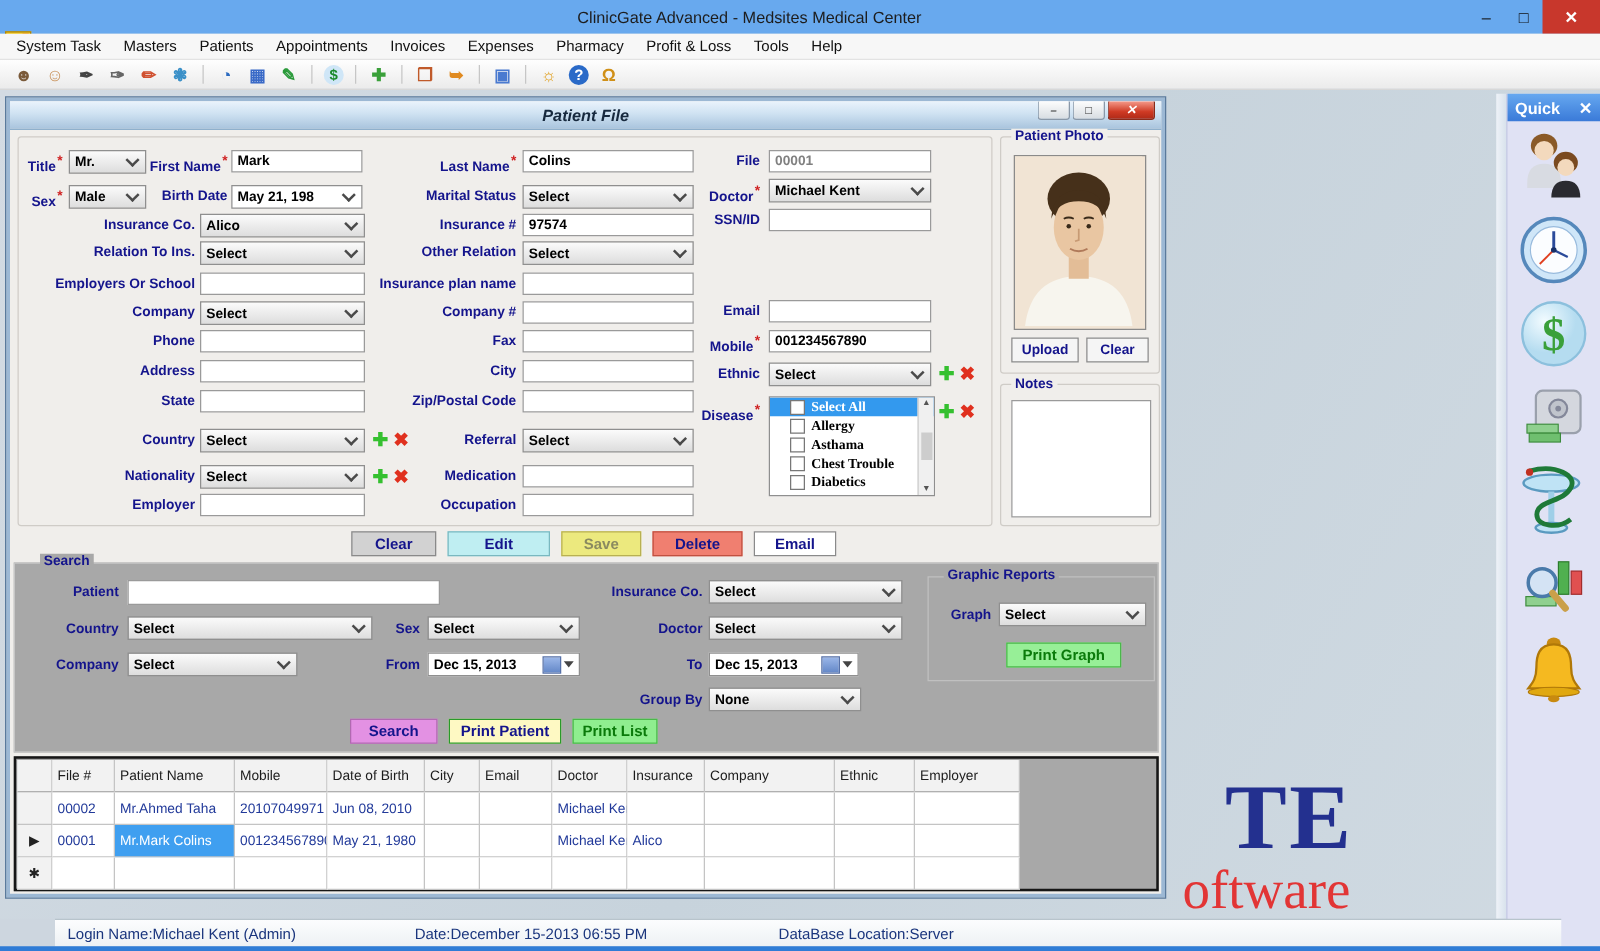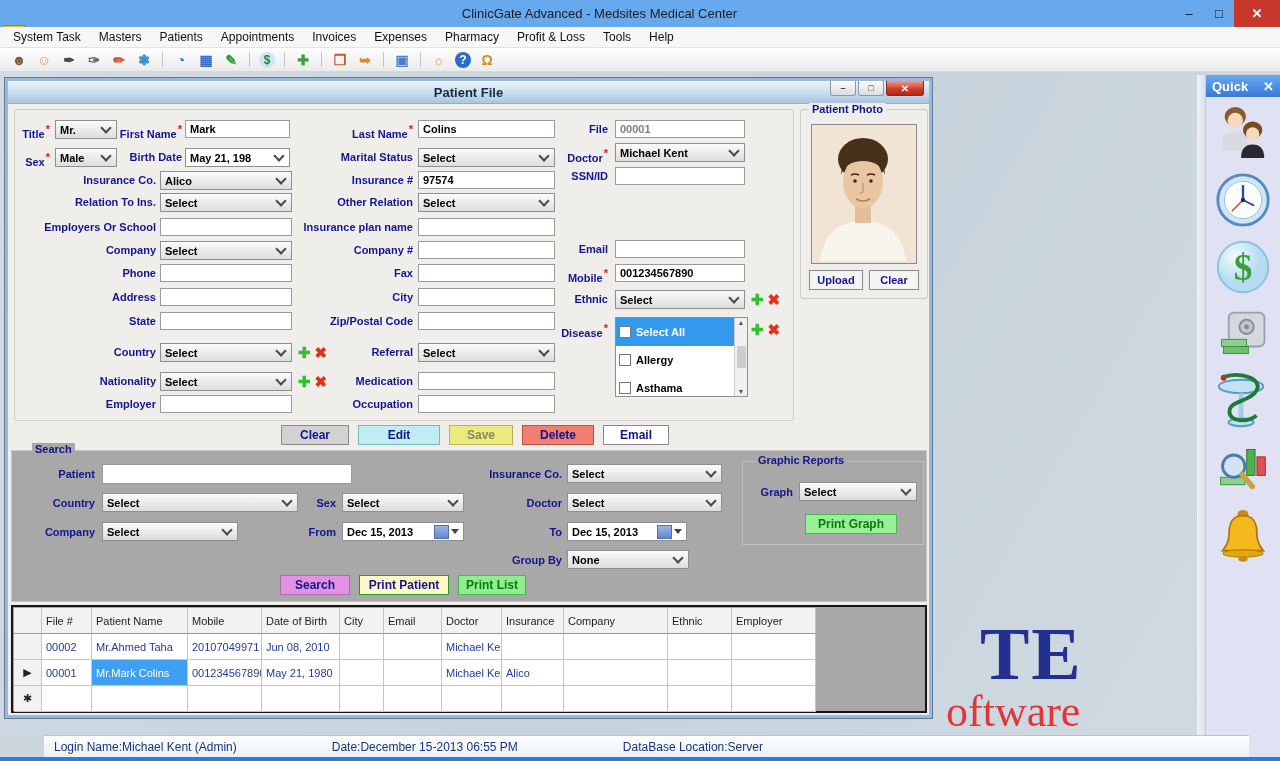--- a/index.html
+++ b/index.html
@@ -29,21 +29,21 @@
     background:linear-gradient(120deg,#d3dbe3,#c7d3dc 55%,#d0dae2);}
   .bg-te{position:absolute;left:980px;top:540px;font-family:"Liberation Serif",serif;font-weight:bold;
     font-size:74px;color:#23308f;letter-spacing:2px;}
   .bg-sw{position:absolute;left:946px;top:614px;font-family:"Liberation Serif",serif;font-size:44px;color:#e23535;}
   .mdi-strip{position:absolute;left:1197px;top:3px;width:8px;height:660px;background:linear-gradient(90deg,#eef2f8,#d8e2ec);}
   
   .dialog{position:absolute;left:5px;top:78px;width:927px;height:640px;background:#f0eeeb;
     border:3px solid #9cb8d4;outline:1px solid #5a7a9c;box-sizing:border-box;}
   .dlg-title{position:absolute;left:0;top:0;right:0;height:22px;
     background:linear-gradient(#eaf3fc,#cfe2f2 45%,#a9c4dd);border-bottom:1px solid #8fb0cc;
-    display:flex;align-items:center;justify-content:center;font-weight:bold;font-size:13px;color:#17293e;}
+    display:flex;align-items:center;justify-content:center;font-weight:bold;font-size:13px;color:#17293e;font-style:italic;}
   .dlg-controls{position:absolute;right:5px;top:0;display:flex;gap:2px;}
   .dlg-controls .db{width:26px;height:15px;background:linear-gradient(#fdfdfd,#d8dde2);border:1px solid #8a98a8;border-top:none;
     border-radius:0 0 3px 3px;display:flex;align-items:center;justify-content:center;font-size:9px;color:#333;box-sizing:border-box;}
   .dlg-controls .dx{width:38px;background:linear-gradient(#f59a8a,#cf3a24 60%,#b02a18);color:#fff;font-weight:bold;font-size:10px;border-color:#8a2a1a;}
   
   .lbl{position:absolute;font-size:11px;font-weight:bold;color:#14148c;text-align:right;white-space:nowrap;}
   .req::after{content:"*";color:#cf2020;font-size:11px;vertical-align:super;margin-left:1px;}
   .inp{position:absolute;height:18px;background:#fff;border:1px solid #9a9a9a;box-sizing:border-box;
     font-size:11px;font-weight:bold;color:#000;padding:2px 4px;overflow:hidden;white-space:nowrap;}
   .inp.ro span{color:#808080;}
@@ -52,21 +52,21 @@
   .cmb .tx{flex:1;overflow:hidden;white-space:nowrap;}
   .chv{width:6px;height:6px;border-right:2px solid #4a4a4a;border-bottom:2px solid #4a4a4a;transform:rotate(45deg);
     margin:-3px 6px 0 2px;flex:none;}
   .pm{position:absolute;display:flex;gap:4px;align-items:center;height:19px;}
   .plus{color:#35c02f;font-size:15px;font-weight:bold;line-height:15px;}
   .xx{color:#e0301e;font-size:15px;font-weight:bold;line-height:15px;}
   .gb{position:absolute;border:1px solid #cfccc7;border-radius:3px;box-sizing:border-box;}
   .gb .legend{position:absolute;top:-7px;left:8px;background:#f0eeeb;padding:0 3px;font-size:11px;font-weight:bold;color:#14148c;}
   
   .lst{position:absolute;background:#fff;border:1px solid #8f8f8f;box-sizing:border-box;overflow:hidden;}
-  .lst .it{display:flex;align-items:center;height:28px;font-size:11px;font-weight:bold;color:#000;padding-left:1px;}
+  .lst .it{display:flex;align-items:center;height:15px;font-size:11px;font-weight:bold;color:#000;padding-left:14px;font-family:Liberation Serif, serif;}
   .lst .it.sel{background:#3399ee;color:#fff;}
   .ck{width:10px;height:10px;border:1px solid #777;background:#fff;margin:0 5px 0 2px;flex:none;}
   .sb{position:absolute;right:0;top:0;bottom:0;width:13px;background:#f0f0f0;border-left:1px solid #cccccc;
     display:flex;flex-direction:column;align-items:center;justify-content:space-between;font-size:7px;color:#555;padding:1px 0;box-sizing:border-box;}
   .sb .th{width:9px;height:22px;background:#cdcdcd;}
   
   .btn{position:absolute;height:20px;border:1px solid #8a8a8a;box-sizing:border-box;display:flex;align-items:center;justify-content:center;
     font-size:12px;font-weight:bold;color:#14148c;background:#f5f5f5;}
   .b-clear{background:#d2d2d2;}
   .b-edit{background:#bfeef2;border-color:#7ab8c0;}
@@ -359,20 +359,24 @@
           <path d="M39 50 Q43 48 47 50" stroke="#3a2a1a" stroke-width="1.4" fill="none"></path>
           <path d="M55 50 Q59 48 63 50" stroke="#3a2a1a" stroke-width="1.4" fill="none"></path>
           <path d="M51 58 L51 67 L48 68" stroke="#c79a74" stroke-width="1.4" fill="none"></path>
           <path d="M44 74 Q51 78 58 74" stroke="#b07a5a" stroke-width="1.6" fill="none"></path>
         </svg>
       </div>
       <div class="btn sm" style="left:8px;top:160px;width:54px">Upload</div>
       <div class="btn sm" style="left:68px;top:160px;width:50px">Clear</div>
     </div>
 
+    <div class="gb" style="left:792px;top:226px;width:128px;height:114px">
+      <span class="legend">Notes</span>
+      <div class="notesbox" style="left:8px;top:12px;width:110px;height:92px"></div>
+    </div>
 
     <div class="btn b-clear" style="left:273px;top:344px;width:68px">Clear</div>
     <div class="btn b-edit" style="left:350px;top:344px;width:82px">Edit</div>
     <div class="btn b-save" style="left:441px;top:344px;width:64px">Save</div>
     <div class="btn b-del" style="left:514px;top:344px;width:72px">Delete</div>
     <div class="btn b-email" style="left:595px;top:344px;width:66px">Email</div>
 
     <div class="panel" style="left:3px;top:369px;width:916px;height:152px">
       <span class="legend">Search</span>
       <span class="lbl" style="left:8px;top:17px;width:75px">Patient</span>

